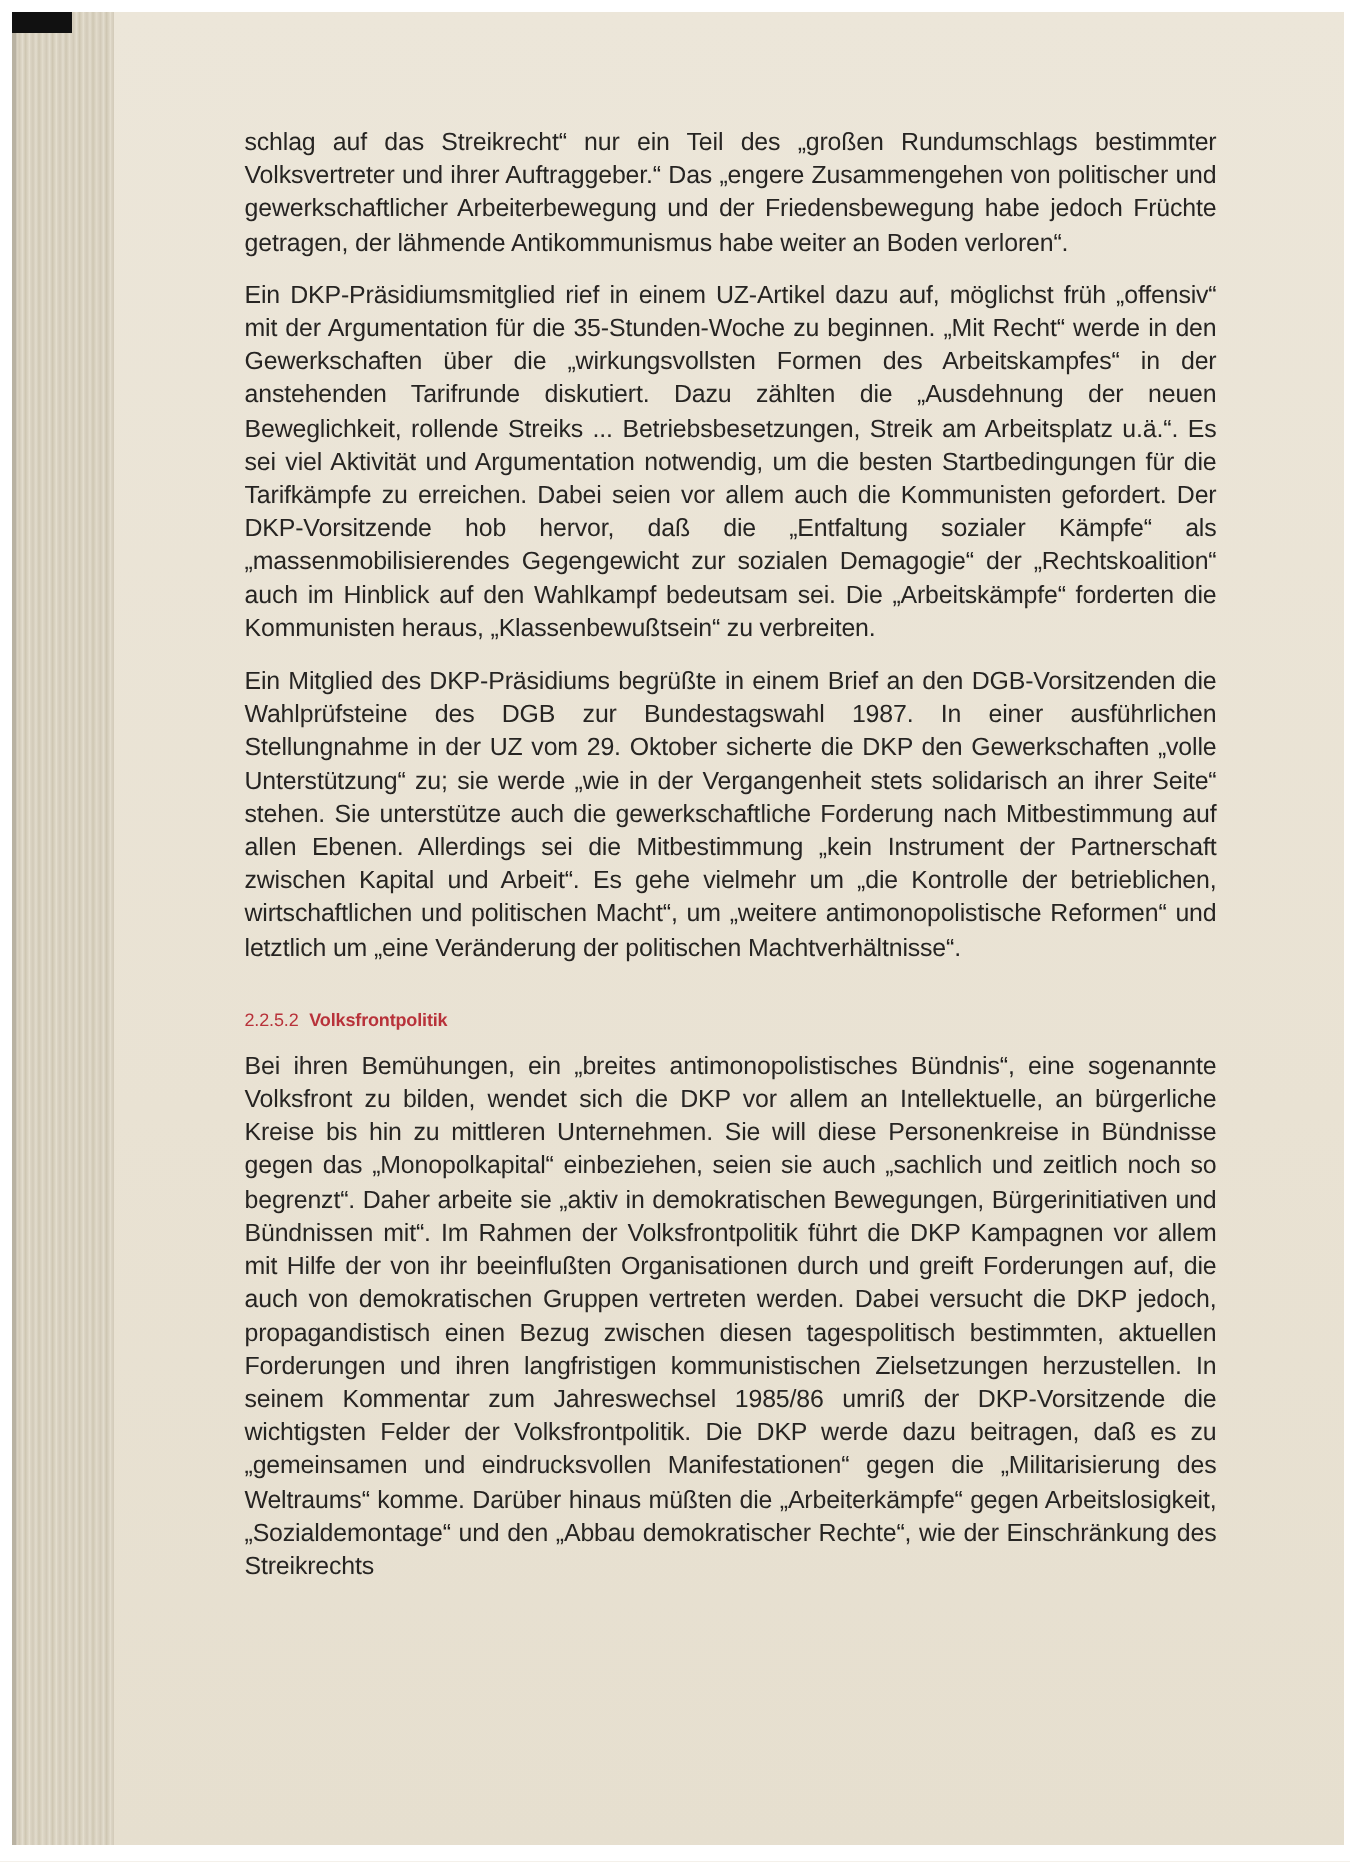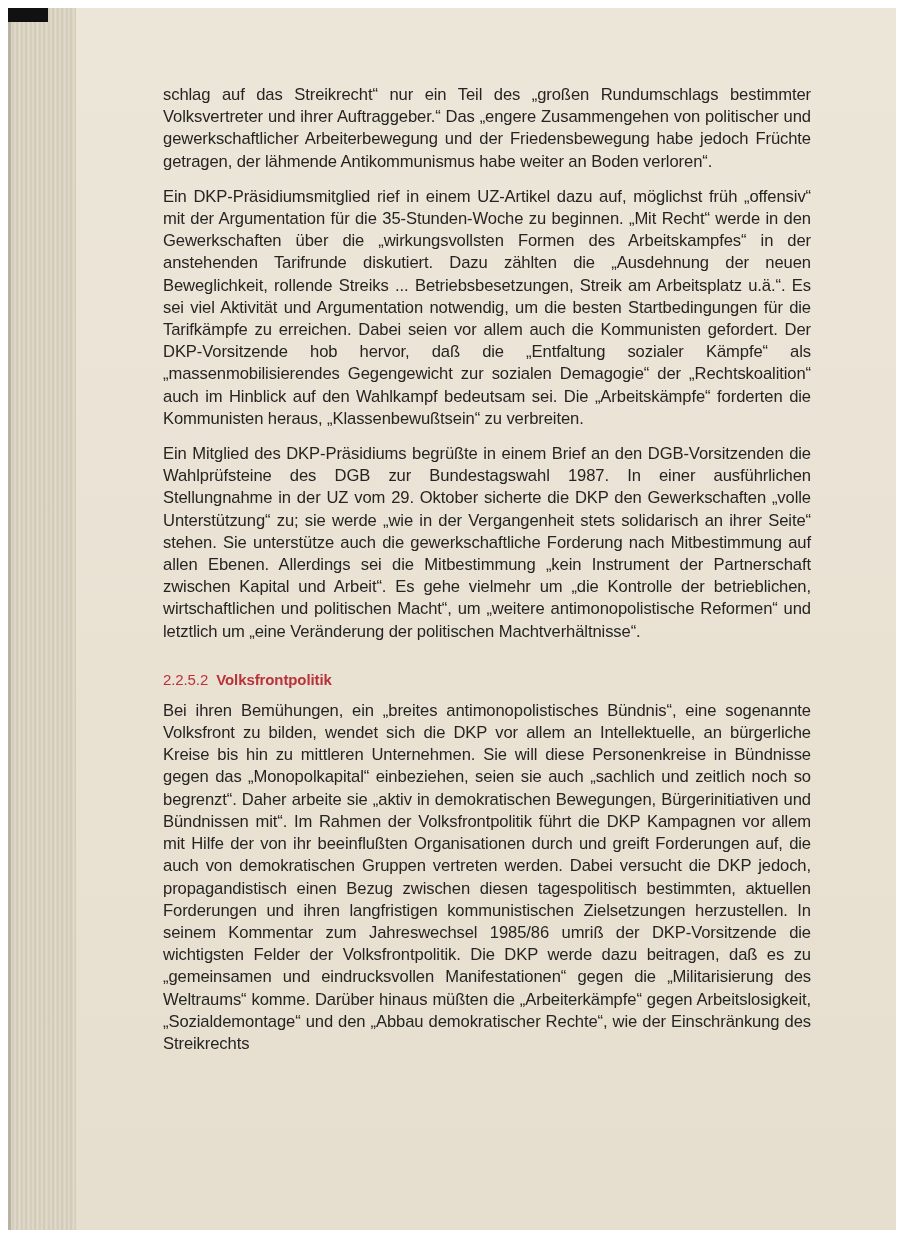--- a/index.html
+++ b/index.html
@@ -23,21 +23,21 @@
       position:absolute; left:76px; top:8px; width:820px; height:1222px;
       background: linear-gradient(180deg, #ece6d9 0%, #e9e2d3 60%, #e6dfcf 100%);
     }
     .content {
       position:absolute; left:163px; top:84px; width:663px;
       color:#262422; font-size:16.6px; line-height:22.2px;
       text-align:justify; letter-spacing:-0.1px;
     }
     .content p { margin:0 15px 13px 0; }
     .heading {
-      margin:26px 0 9px 0; font-size:15px; line-height:22px; color:#b8323a;
+      margin:26px 0 9px 0; font-size:12px; line-height:22px; color:#b8323a;
     }
     .heading .num { font-weight:normal; }
     .heading .title { font-weight:bold; margin-left:4px; }
     .page-number {
       position:absolute; left:163px; top:1243px; font-size:17px; color:#262422;
     }
   </style>
 </head>
 <body>
 

